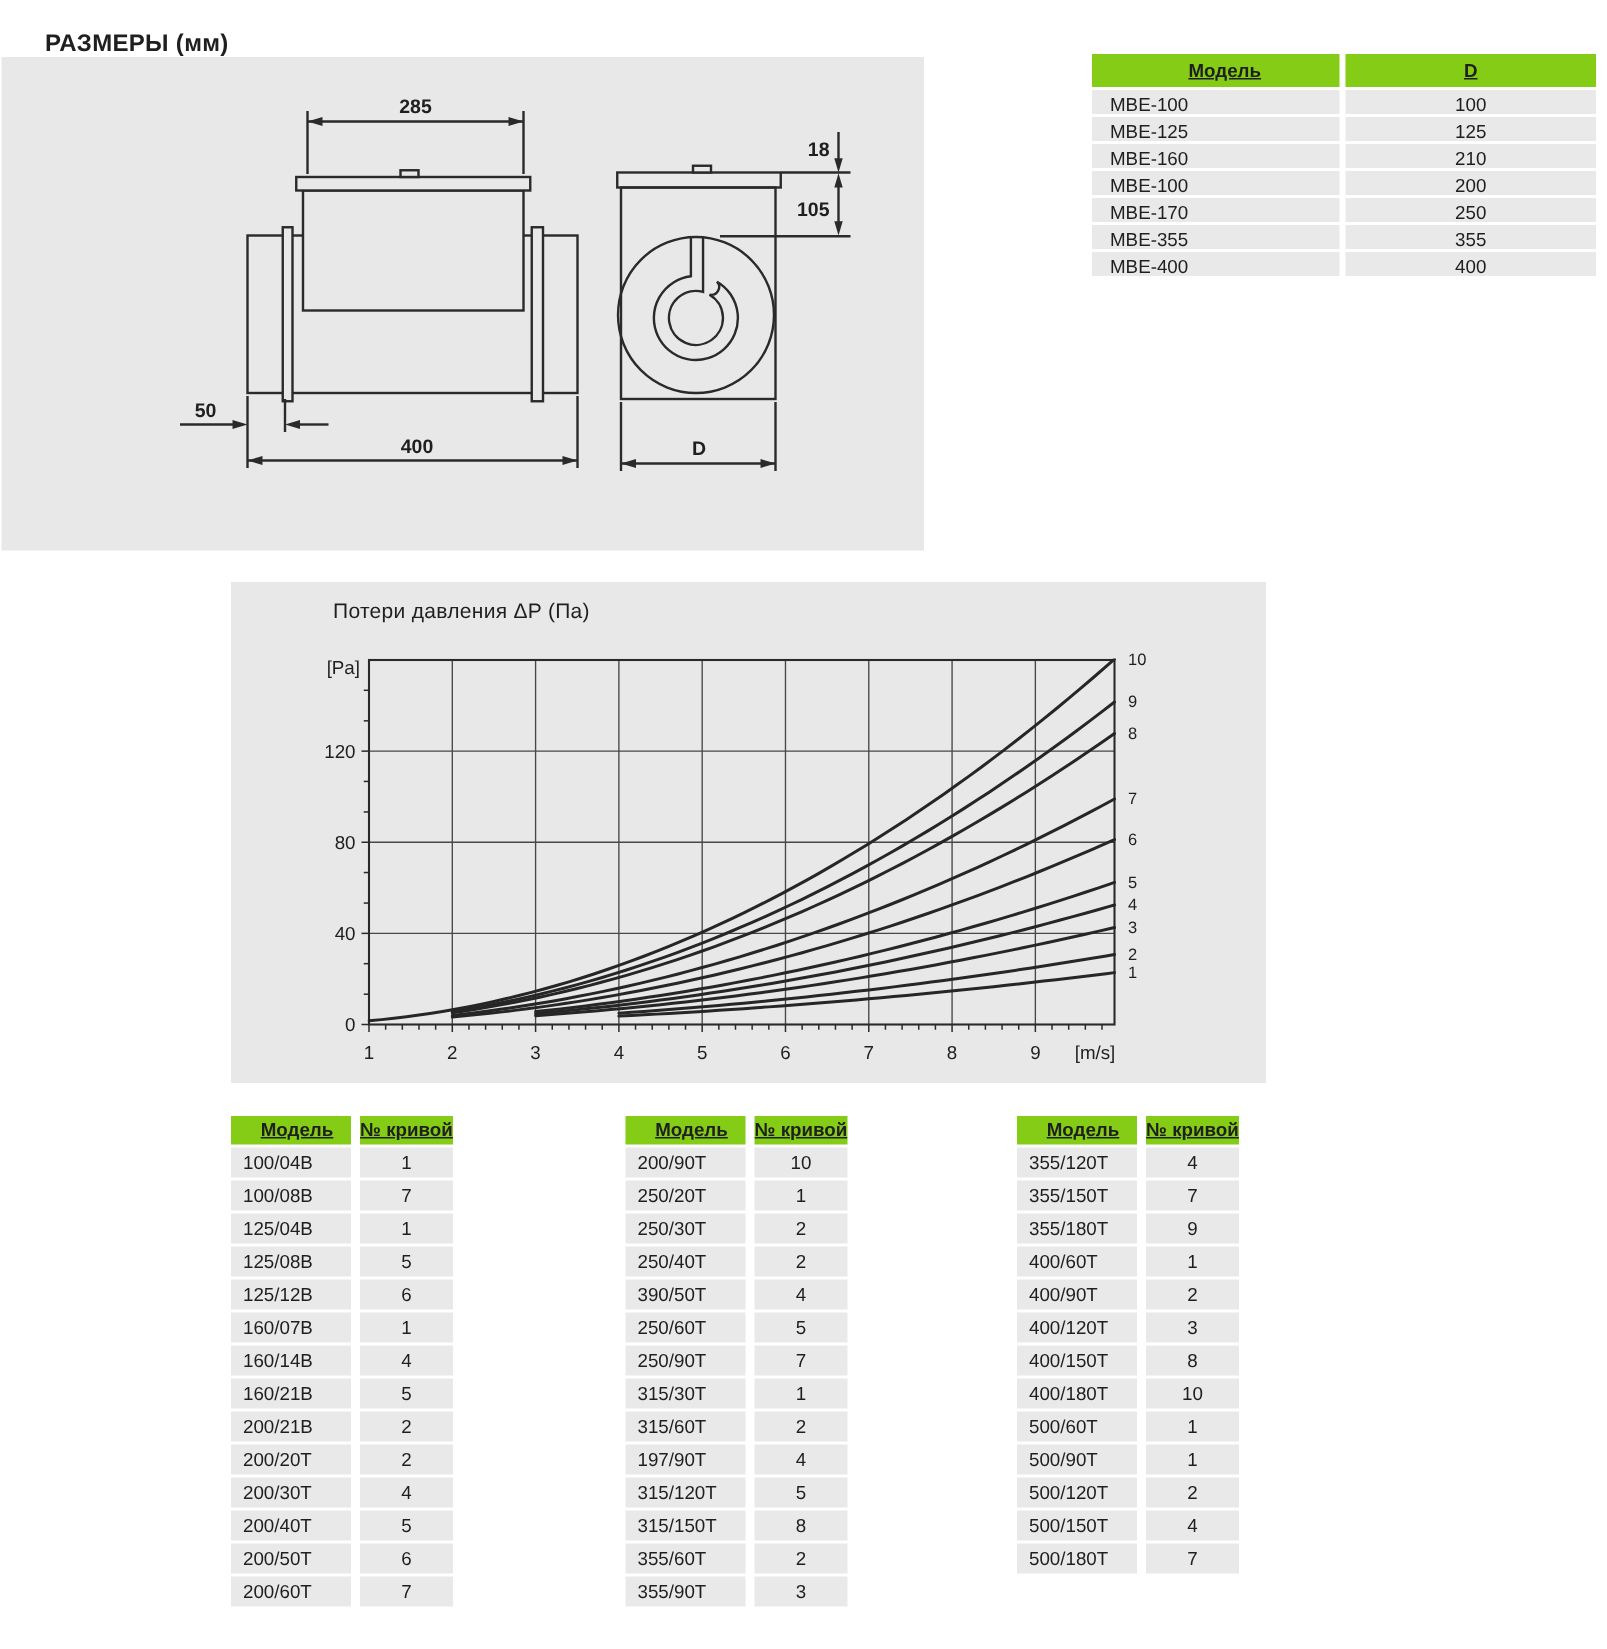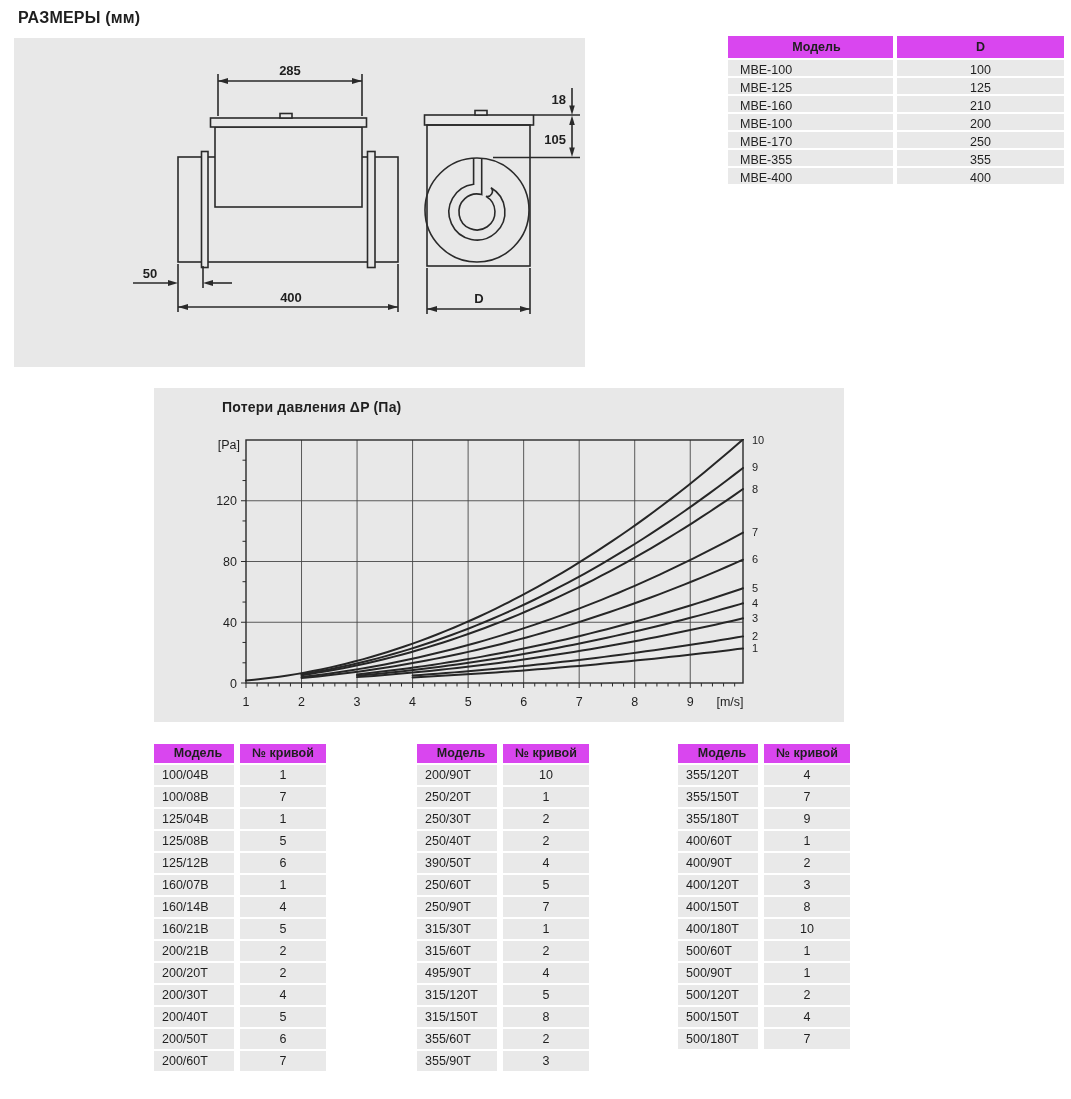--- a/index.html
+++ b/index.html
@@ -1,22 +1,22 @@
 <!DOCTYPE html>
 <html><head>
 <meta charset="utf-8">
 <style>
   html,body{margin:0;padding:0;background:#ffffff;}
   body{width:1071px;height:1099px;position:relative;overflow:hidden;
        font-family:"Liberation Sans",sans-serif;color:#1f1f1f;}
-  .page-title{position:absolute;left:14px;top:5px;margin:4px;font-size:16px;font-weight:bold;letter-spacing:.2px;}
+  .page-title{position:absolute;left:14px;top:5px;margin:16px;font-size:16px;font-weight:bold;letter-spacing:.2px;}
   .panel{position:absolute;background:#e8e8e8;}
-  .panel.drawing-panel{left:14px;top:38px;width:571px;height:329px;}
+  .panel.drawing-panel{left:1px;top:38px;width:615px;height:329px;}
   .panel.chart-panel{left:154px;top:388px;width:690px;height:334px;}
-  .chart-title{position:absolute;left:68px;top:11px;font-size:14px;font-weight:bold;letter-spacing:.2px;}
+  .chart-title{position:absolute;left:68px;top:11px;font-size:14px;font-weight:normal;letter-spacing:.2px;}
   svg.fullsize{position:absolute;left:0;top:0;}
 
   
   .drawing line,.drawing rect,.drawing circle,.drawing path{stroke:#2a2a2a;stroke-width:1.6;fill:none;}
   .drawing rect.fill{fill:#e8e8e8;}
   .drawing polygon{fill:#2a2a2a;stroke:none;}
   .drawing text{fill:#1f1f1f;font-size:13px;font-weight:bold;}
 
   
   #chart .grid{stroke:#474747;stroke-width:0.9;}
@@ -24,31 +24,31 @@
   #chart .frame{fill:none;stroke:#2a2a2a;stroke-width:1.4;}
   #chart .curve{fill:none;stroke:#262626;stroke-width:2;stroke-linejoin:round;stroke-linecap:round;}
   #chart .xlabel{font-size:12.5px;fill:#1f1f1f;text-anchor:middle;}
   #chart .ylabel{font-size:12.5px;fill:#1f1f1f;text-anchor:end;}
   #chart .clabel{font-size:11px;fill:#1f1f1f;text-anchor:start;}
 
   
   .dtable{position:absolute;font-size:12.5px;}
   .trow{display:flex;margin-bottom:2px;}
   .trow .c{background:#e9e9e9;overflow:hidden;white-space:nowrap;}
-  .trow.thead .c{background:#d946ef;font-weight:bold;text-align:center;padding-left:0;}
+  .trow.thead .c{background:#84cc16;font-weight:bold;text-align:center;padding-left:0;text-decoration:underline;}
   .dim-table{left:728px;top:36px;}
   .dim-table .c{height:16px;line-height:21px;}
   .dim-table .thead .c{height:22px;line-height:22px;}
   .dim-table .c.model{width:165px;margin-right:4px;padding-left:12px;box-sizing:border-box;}
   .dim-table .c.val{width:167px;text-align:center;}
   .curve-table{top:744px;}
   .curve-table .c{height:20px;line-height:20px;}
   .curve-table .thead .c{height:19px;line-height:19px;}
   .curve-table .c.model{width:80px;margin-right:6px;padding-left:8px;box-sizing:border-box;}
-  .curve-table .c.val{width:86px;text-align:center;}
+  .curve-table .c.val{width:62px;text-align:center;}
 </style>
 </head>
 <body>
 
 <h1 class="page-title">РАЗМЕРЫ (мм)</h1>
 
 <section class="panel drawing-panel">
   <svg class="fullsize drawing" width="687" height="329" viewBox="0 0 687 329">
 
     <g>
@@ -401,21 +401,21 @@
         <div class="c model">315/30Т</div>
         <div class="c val">1</div>
       </div>
 
       <div class="trow">
         <div class="c model">315/60Т</div>
         <div class="c val">2</div>
       </div>
 
       <div class="trow">
-        <div class="c model">495/90Т</div>
+        <div class="c model">197/90Т</div>
         <div class="c val">4</div>
       </div>
 
       <div class="trow">
         <div class="c model">315/120Т</div>
         <div class="c val">5</div>
       </div>
 
       <div class="trow">
         <div class="c model">315/150Т</div>

